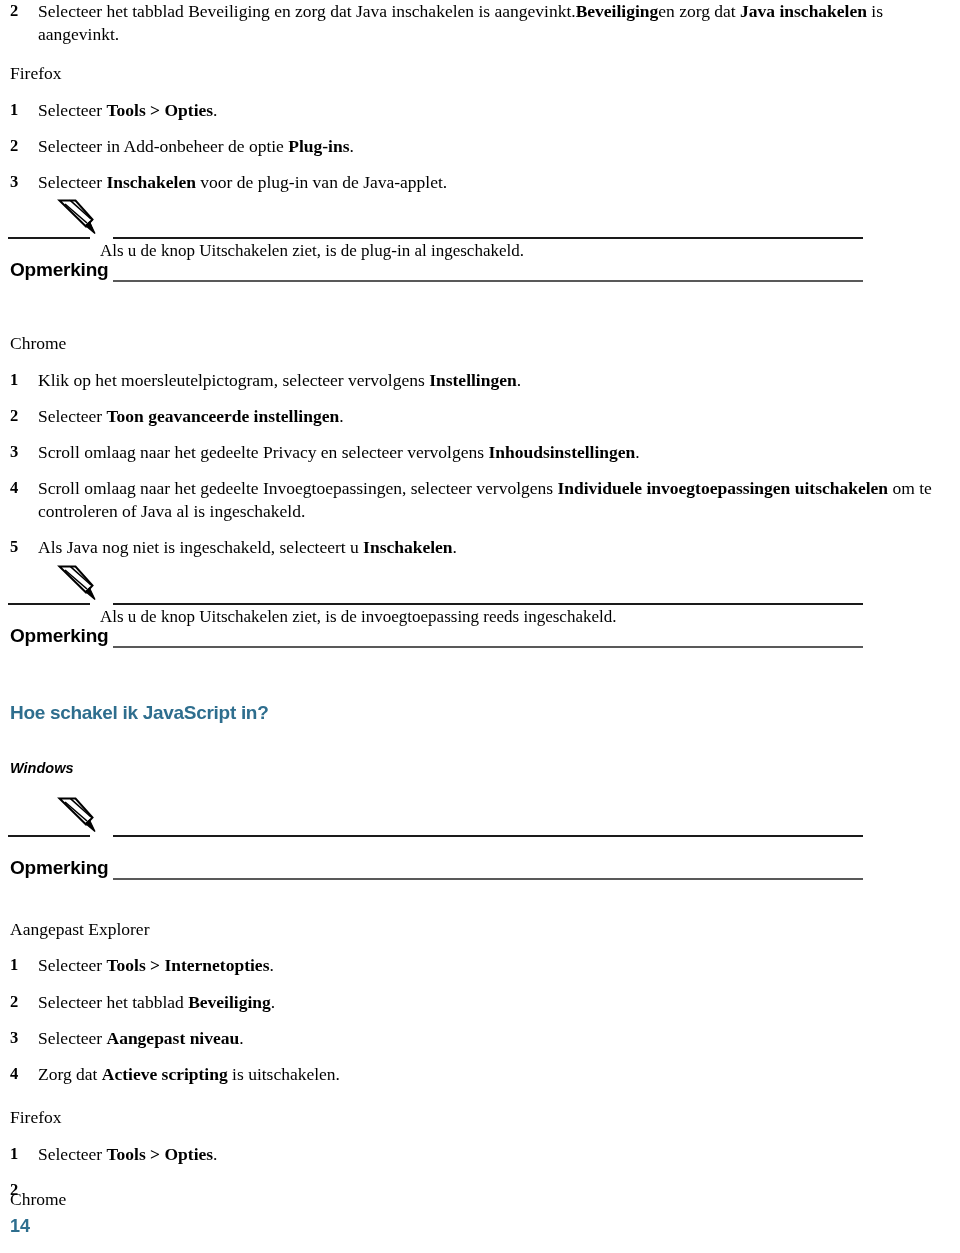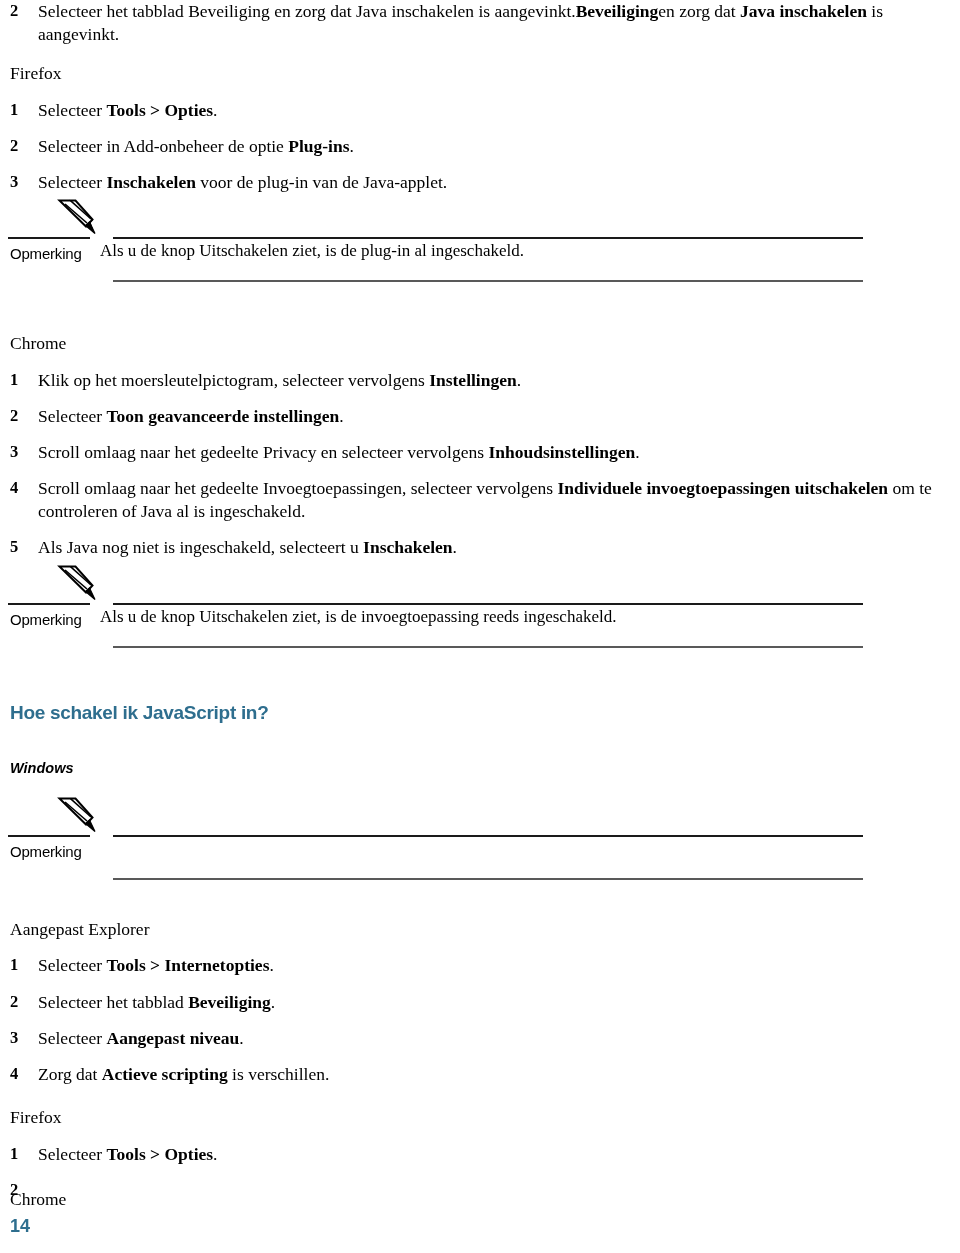--- a/index.html
+++ b/index.html
@@ -93,24 +93,24 @@
     position: absolute;
     left: 0;
     top: 41px;
     width: 82px;
     height: 0;
     border-top: 2px solid #1a1a1a;
   }
   .note .note-label {
     position: absolute;
     left: 2px;
-    top: 49px;
+    top: 63px;
     font-family: "Liberation Sans", "DejaVu Sans", sans-serif;
-    font-weight: normal;
-    font-size: 15px;
+    font-weight: bold;
+    font-size: 19px;
     letter-spacing: -0.2px;
     color: #000;
   }
   .note .rule-top {
     position: absolute;
     left: 105px;
     right: 87px;
     top: 41px;
     height: 0;
     border-top: 2px solid #1a1a1a;
@@ -271,21 +271,21 @@
   <div class="step">
     <span class="num">2</span>
     <span><span>Selecteer het tabblad </span><b>Beveiliging</b><span>.</span></span>
   </div>
   <div class="step">
     <span class="num">3</span>
     <span><span>Selecteer </span><b>Aangepast niveau</b><span>.</span></span>
   </div>
   <div class="step" style="margin-bottom:20px;">
     <span class="num">4</span>
-    <span><span>Zorg dat </span><b>Actieve scripting</b><span> is verschillen.</span></span>
+    <span><span>Zorg dat </span><b>Actieve scripting</b><span> is uitschakelen.</span></span>
   </div>
 
   <div class="browser-head">Firefox</div>
 
   <div class="step">
     <span class="num">1</span>
     <span><span>Selecteer </span><b>Tools &gt; Opties</b><span>.</span></span>
   </div>
   <div class="step" style="margin-bottom:22px;">
     <span class="num">2</span>

